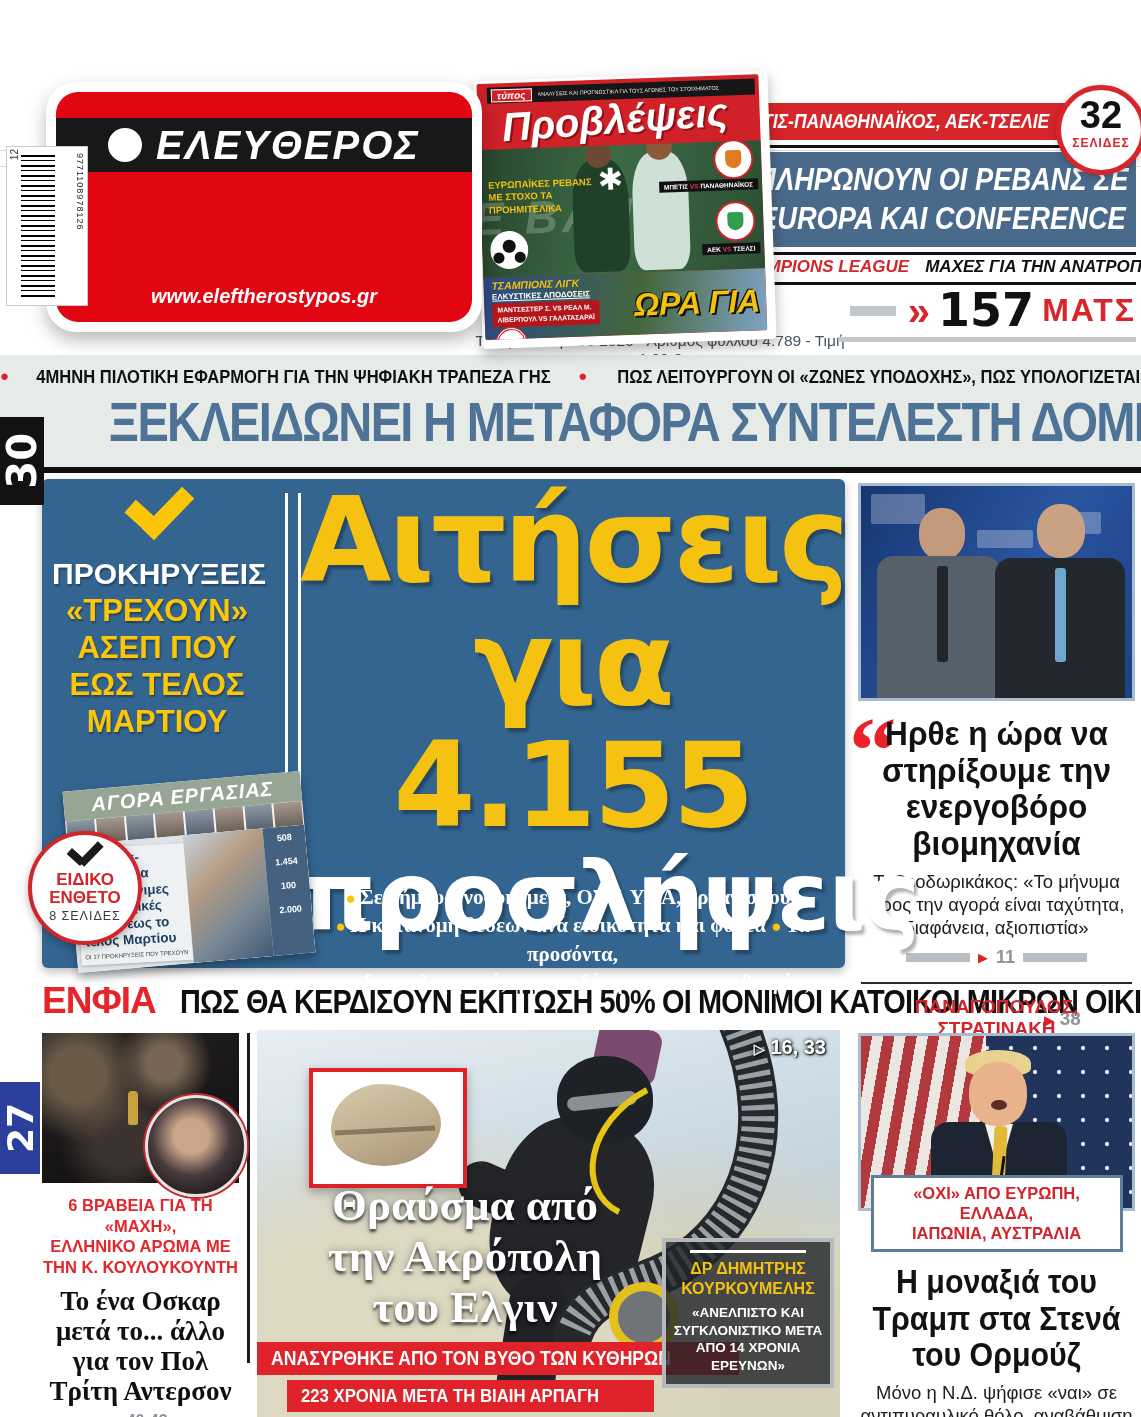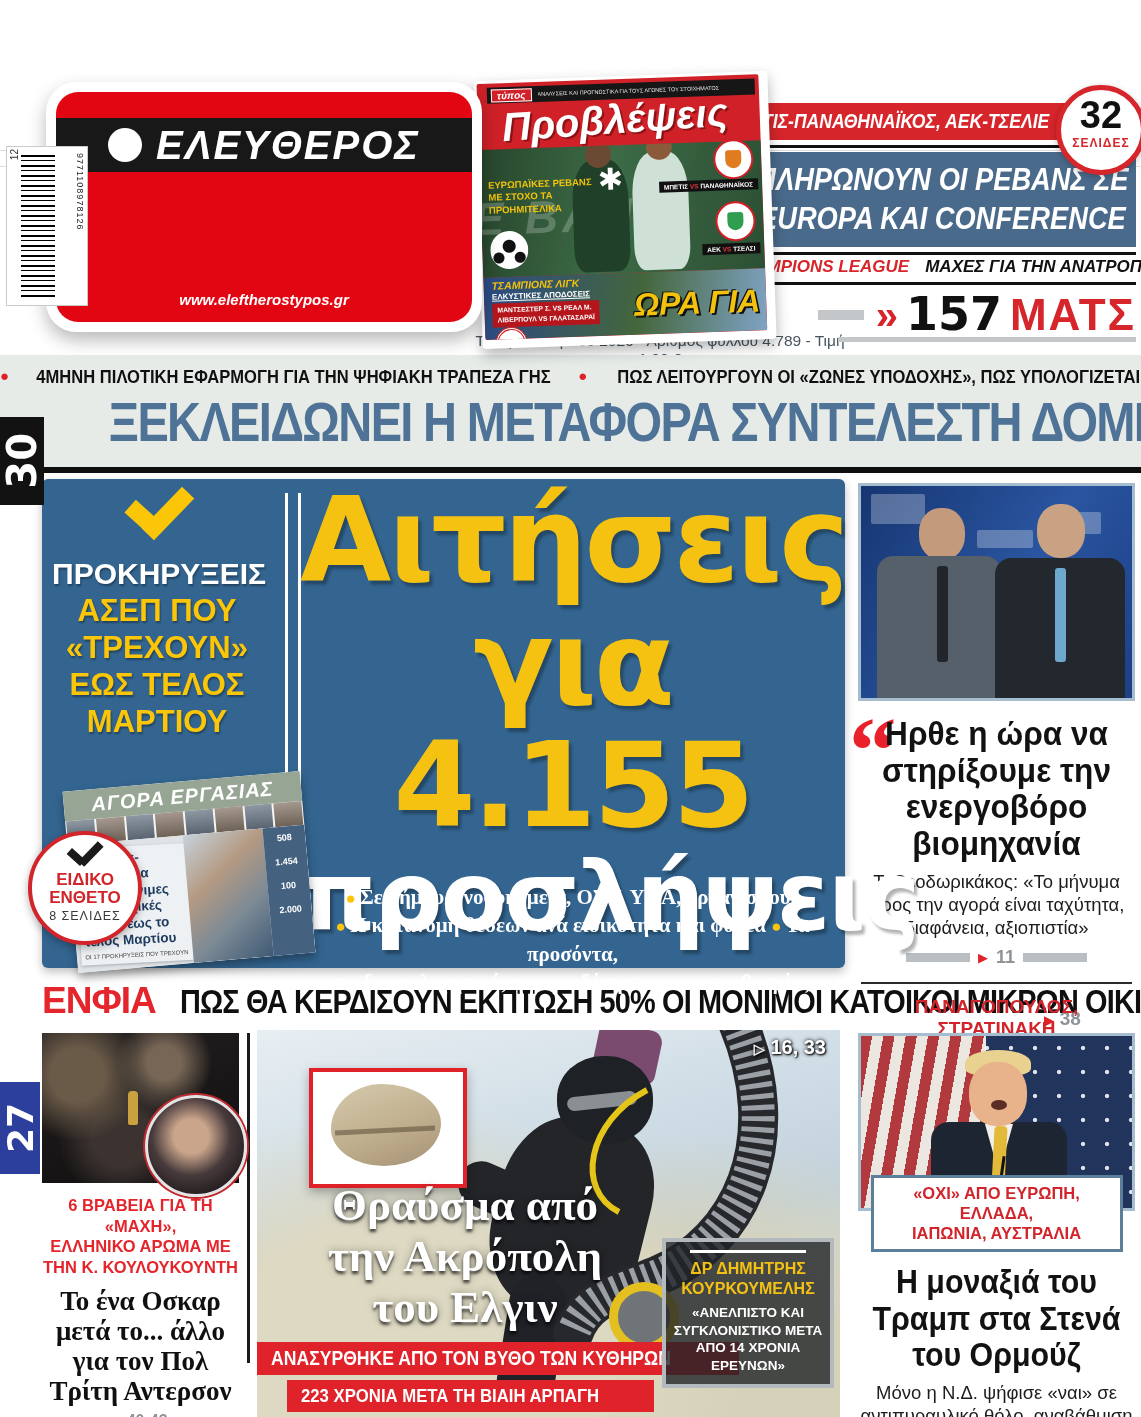--- a/index.html
+++ b/index.html
@@ -18,21 +18,21 @@
   
   .mast{left:46px;top:82px;width:436px;height:250px;background:#fff;border-radius:30px;
         box-shadow:0 8px 18px rgba(0,0,0,.28);z-index:4;}
   .mast-red{left:10px;top:10px;right:10px;bottom:10px;background:#e20613;border-radius:22px;overflow:hidden;}
   .mast-band{left:0;right:0;top:26px;height:54px;background:#181818;display:flex;align-items:center;justify-content:center;gap:14px;}
   .mast-dot{width:34px;height:34px;border-radius:50%;background:#fff;}
   .mast-kicker{color:#fff;font-style:italic;font-weight:900;font-size:40px;letter-spacing:2px;}
   .mast-title{left:0;right:0;top:64px;text-align:center;color:#fff;font-weight:900;font-size:122px;line-height:1;
               letter-spacing:-5px;text-transform:lowercase;font-family:"DejaVu Sans",sans-serif;
               text-shadow:4px 5px 0 rgba(20,20,20,.85);}
-  .mast-web{left:0;right:0;bottom:14px;text-align:center;color:#fff;font-style:italic;font-weight:bold;font-size:15px;}
+  .mast-web{left:0;right:0;bottom:14px;text-align:center;color:#fff;font-style:italic;font-weight:bold;font-size:20px;}
   .barcode-box{left:6px;top:146px;width:72px;height:150px;background:#fff;border:1px solid #c9c9c9;z-index:5;padding:4px;}
   .barcode-12{font-size:10px;color:#333;writing-mode:vertical-rl;transform:rotate(180deg);position:absolute;left:2px;top:2px;}
   .barcode-stripes{position:absolute;left:14px;top:8px;width:34px;bottom:8px;
       background:repeating-linear-gradient(180deg,#000 0 2px,#fff 2px 5px,#000 5px 6px,#fff 6px 10px);}
   .barcode-num{position:absolute;right:2px;top:6px;writing-mode:vertical-rl;font-size:9px;color:#222;letter-spacing:1px;}
 
   
   .mag{left:478px;top:76px;width:288px;height:262px;transform:rotate(-2deg);z-index:3;
        background:#fff;border-radius:4px;box-shadow:0 6px 14px rgba(0,0,0,.3);padding:3px;}
   .mag-in{position:relative;width:282px;height:256px;background:#cf2127;overflow:hidden;border-radius:2px;}
@@ -81,21 +81,21 @@
   .tr-rule2{position:absolute;left:0;top:167px;width:388px;height:3px;background:#111;}
   .tr-cl{position:absolute;left:0;top:172px;width:388px;display:flex;align-items:center;justify-content:center;gap:8px;white-space:nowrap;}
   .tr-cl .a{color:#d6252b;font-weight:900;font-style:italic;font-size:17px;}
   .tr-cl .d{width:10px;height:10px;border-radius:50%;background:#9aa0a6;}
   .tr-cl .b{color:#111;font-weight:900;font-style:italic;font-size:17px;}
   .tr-rule3{position:absolute;left:0;top:197px;width:388px;height:3px;background:#111;}
   .tr-mats{position:absolute;left:0;top:205px;width:388px;display:flex;align-items:center;justify-content:flex-end;gap:8px;}
   .tr-mats .lb{width:46px;height:10px;background:#c3c7ca;margin-right:4px;}
   .tr-mats .chev{color:#d6252b;font-weight:900;font-size:40px;line-height:.8;}
   .tr-mats .num{color:#111;font-weight:900;font-size:46px;line-height:.9;font-family:"DejaVu Sans",sans-serif;}
-  .tr-mats .lab{color:#d6252b;font-weight:900;font-size:44px;letter-spacing:2px;}
+  .tr-mats .lab{color:#d6252b;font-weight:900;font-size:32px;letter-spacing:2px;}
   .tr-rule4{position:absolute;left:90px;top:252px;width:298px;height:5px;background:#c3c7ca;}
 
   .dateline{left:470px;top:332px;width:380px;text-align:center;color:#47555f;font-size:15.5px;z-index:1;}
 
   
   .band{left:0;top:355px;width:1141px;height:112px;background:#e6ebe8;z-index:1;}
   .band-kick{position:absolute;left:0;top:12px;width:100%;text-align:center;font-weight:900;font-size:18px;color:#101010;white-space:nowrap;}
   .band-kick .dot{color:#e02128;font-size:15px;vertical-align:2px;}
   .band-head{position:absolute;left:0;top:36px;width:100%;text-align:center;white-space:nowrap;}
   .band-head span{display:inline-block;transform:scaleX(.84);transform-origin:center;color:#4f7396;font-weight:900;
@@ -355,22 +355,22 @@
     <div class="band-head">
       <span>ΞΕΚΛΕΙΔΩΝΕΙ Η ΜΕΤΑΦΟΡΑ ΣΥΝΤΕΛΕΣΤΗ ΔΟΜΗΣΗΣ</span>
     </div>
   </div>
   <div class="abs black-rule"></div>
 
   <div class="abs feat">
     <div class="feat-side">
       <div class="check"></div>
       <div class="feat-w" style="font-size:30px;">ΠΡΟΚΗΡΥΞΕΙΣ</div>
+      <div class="feat-y">«ΤΡΕΧΟΥΝ»</div>
       <div class="feat-y">ΑΣΕΠ ΠΟΥ</div>
-      <div class="feat-y">«ΤΡΕΧΟΥΝ»</div>
       <div class="feat-y">ΕΩΣ ΤΕΛΟΣ</div>
       <div class="feat-y">ΜΑΡΤΙΟΥ</div>
     </div>
     <div class="feat-div"></div>
     <div class="feat-head">
       <div class="fh1">Αιτήσεις</div>
       <div class="fh1">για 4.155</div>
       <div class="fh3">προσλήψεις</div>
     </div>
     <div class="feat-bullets">

